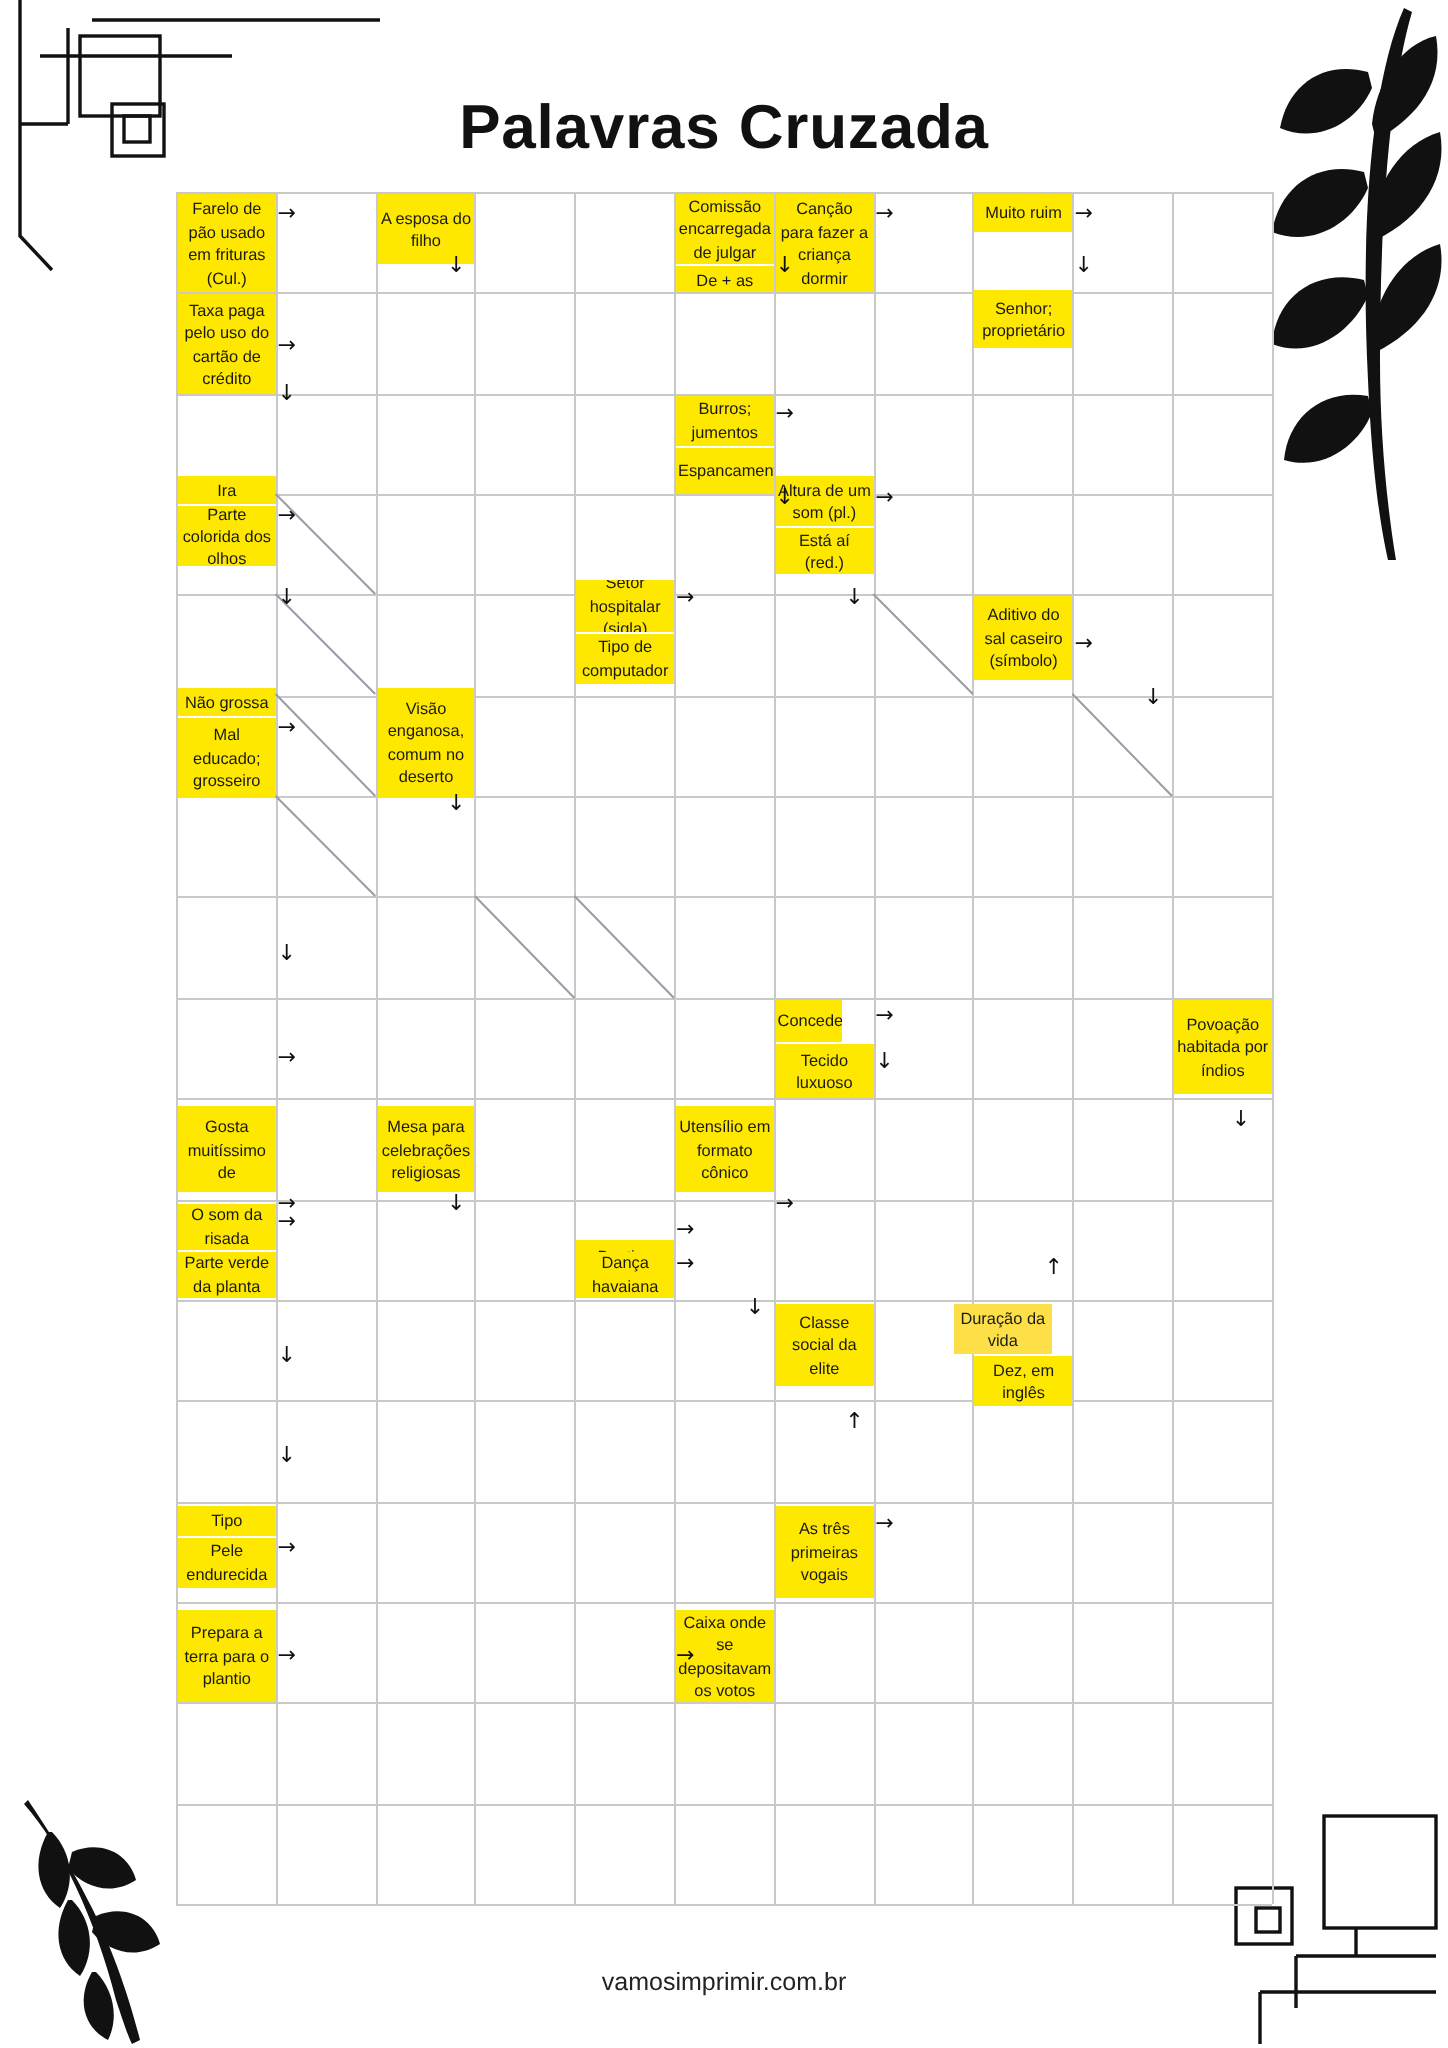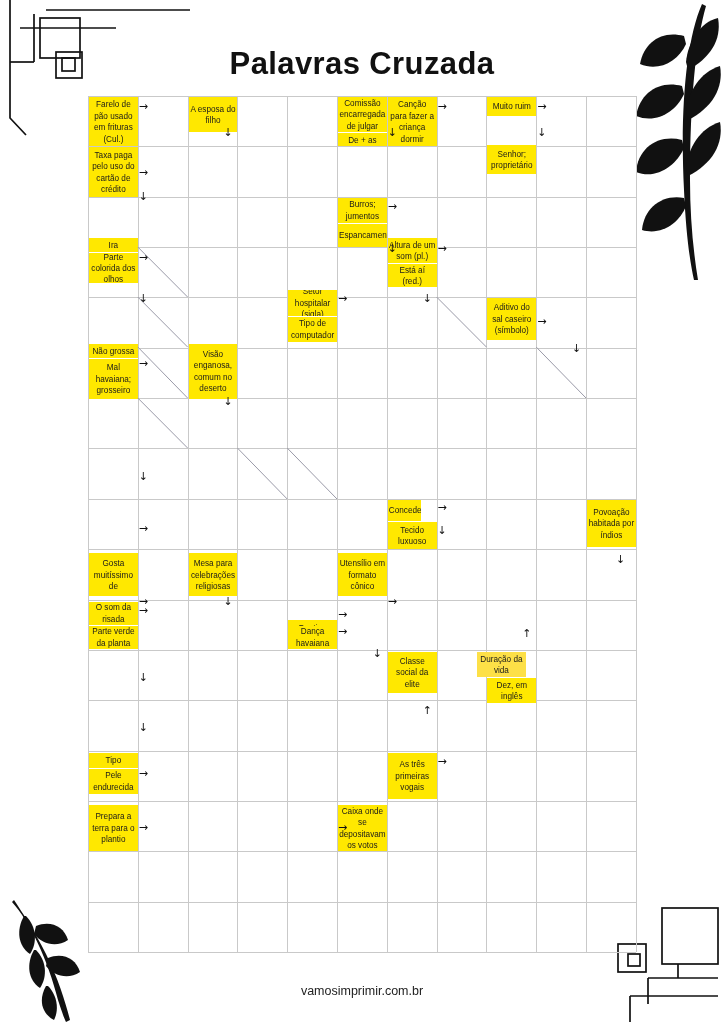--- a/index.html
+++ b/index.html
@@ -213,21 +213,21 @@
       <div class="cell" style="left: 200.2px; top: 220.526px; width: 48.8px; height: 25.182px; background: rgb(255, 232, 0);">
         <span>Tipo de computador</span>
       </div>
       <div class="cell" style="left: 399.4px; top: 202.4px; width: 48.8px; height: 41.294px; background: rgb(255, 232, 0);">
         <span>Aditivo do sal caseiro (símbolo)</span>
       </div>
       <div class="cell" style="left: 1px; top: 247.715px; width: 48.8px; height: 14.105px; background: rgb(255, 232, 0);">
         <span>Não grossa</span>
       </div>
       <div class="cell" style="left: 1px; top: 262.82px; width: 48.8px; height: 40.287px; background: rgb(255, 232, 0);">
-        <span>Mal havaiana; grosseiro</span>
+        <span>Mal educado; grosseiro</span>
       </div>
       <div class="cell" style="left: 100.6px; top: 247.715px; width: 48.8px; height: 55.392px; background: rgb(255, 232, 0);">
         <span>Visão enganosa, comum no deserto</span>
       </div>
       <div class="cell" style="left: 299.8px; top: 403.8px; width: 33px; height: 21.154px; background: rgb(255, 232, 0);">
         <span>Concede</span>
       </div>
       <div class="cell" style="left: 299.8px; top: 425.954px; width: 48.8px; height: 27.196px; background: rgb(255, 232, 0);">
         <span>Tecido luxuoso</span>
       </div>

